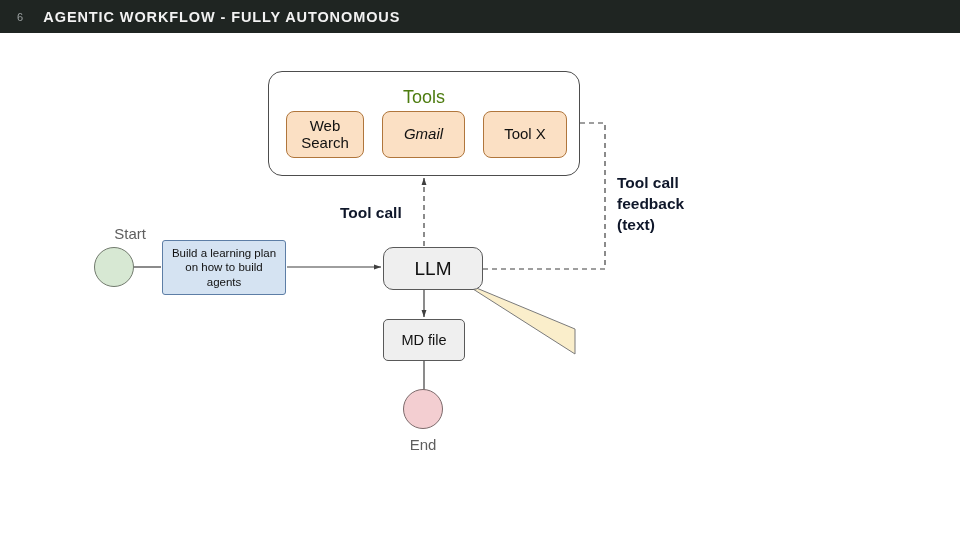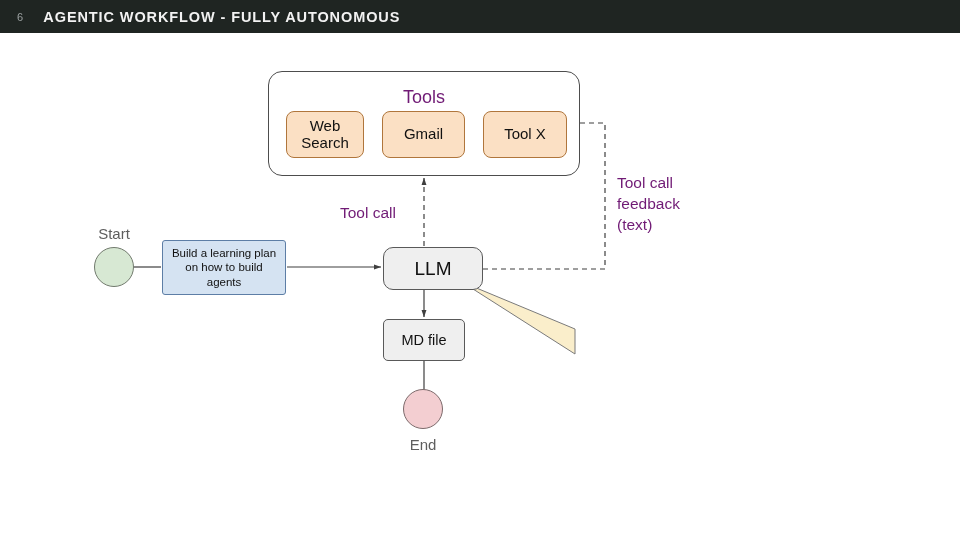--- a/index.html
+++ b/index.html
@@ -62,54 +62,54 @@
     border: 1.4px solid #4d4d4d;
     border-radius: 14px;
     background: #ffffff;
   }
   #tools-title {
     position: absolute;
     left: 0; top: 15px;
     width: 100%;
     text-align: center;
     font-size: 18px;
-    color: #701a75;
+    color: #4d7c0f;
   }
   .tool-box {
     position: absolute;
     top: 78px;
     height: 47px;
     background: #fbe0c4;
     border: 1.2px solid #b0763c;
     border-radius: 8px;
     display: flex;
     align-items: center;
     justify-content: center;
     text-align: center;
     font-size: 15px;
     line-height: 1.12;
     color: #111111;
   }
   #tool-web-search { left: 286px; width: 78px; }
-  #tool-gmail      { left: 382px; width: 83px; }
+  #tool-gmail      { left: 382px; width: 83px; font-style: italic; }
   #tool-x          { left: 483px; width: 84px; }
 
   
   #start-circle {
     left: 94px; top: 214px;
     width: 40px; height: 40px;
     border-radius: 50%;
     background: #d7e8d3;
     border: 1.3px solid #717a6d;
   }
   #start-label {
     position: absolute;
     left: 82px; top: 192px;
     width: 64px;
-    text-align: center;
+    text-align: right;
     font-size: 15px;
     color: #5e5e5e;
   }
 
   
   #prompt-box {
     left: 162px; top: 207px;
     width: 124px; height: 55px;
     background: #d5e3f2;
     border: 1.3px solid #5d7ea6;
@@ -166,23 +166,24 @@
     width: 64px;
     text-align: center;
     font-size: 15px;
     color: #5e5e5e;
   }
 
   
   .edge-label {
     position: absolute;
     font-size: 15.5px;
-    color: #701a75;
+    color: #0f172a;
     line-height: 1.35;
     white-space: pre-line;
+    font-weight: bold;
   }
   #label-tool-call { left: 340px; top: 170px; }
   #label-tool-feedback { left: 617px; top: 140px; }
 
   
   #callout-note {
     left: 575px; top: 272px;
     width: 222px; height: 105px;
     background: #faeecb;
     border: 1px solid #8a8a8a;

